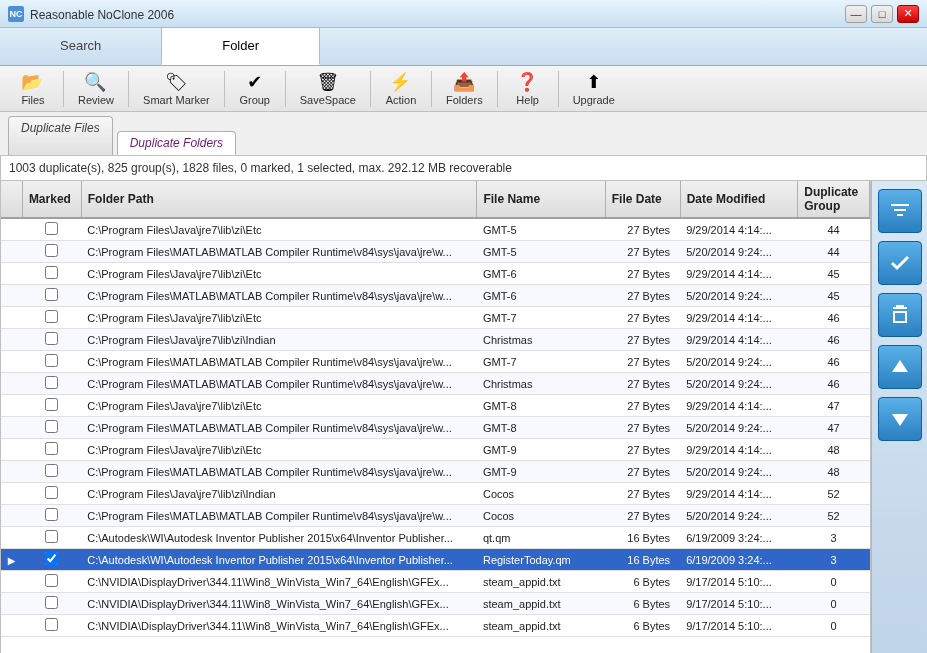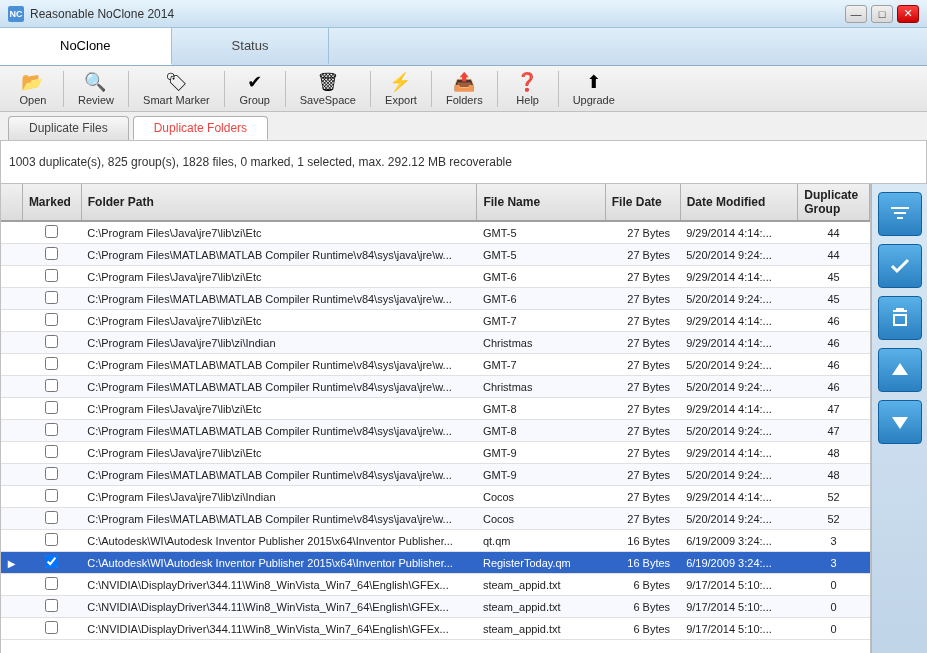--- a/index.html
+++ b/index.html
@@ -9,21 +9,21 @@
     .title-bar {
       background: linear-gradient(to bottom, #e8f4fd, #c8dff0);
       border-bottom: 1px solid #a0c0d8;
       height: 28px;
       display: flex;
       align-items: center;
       justify-content: space-between;
       padding: 0 8px;
       user-select: none;
     }
-    .title-bar-left { display: flex; align-items: center; gap: 6px; }
+    .title-bar-left { display: flex; align-items: flex-end; gap: 6px; }
     .title-bar-icon { width: 16px; height: 16px; background: #4a90d9; border-radius: 2px; display: flex; align-items: center; justify-content: center; color: white; font-size: 10px; font-weight: bold; }
     .title-bar-text { font-size: 12px; color: #333; }
     .title-bar-controls { display: flex; gap: 4px; }
     .title-btn { width: 22px; height: 18px; border: 1px solid #a0a0a0; background: linear-gradient(to bottom, #f0f0f0, #d8d8d8); border-radius: 3px; cursor: pointer; display: flex; align-items: center; justify-content: center; font-size: 11px; color: #333; }
     .title-btn.close { background: linear-gradient(to bottom, #f44, #c00); color: white; border-color: #900; }
 
     
     .tab-bar {
       display: flex;
       background: linear-gradient(to bottom, #e0eef8, #c8ddf0);
@@ -69,43 +69,45 @@
     .toolbar-sep { width: 1px; height: 36px; background: #c0c0c0; margin: 0 3px; }
 
     
     .sub-tabs {
       display: flex;
       background: #f0f0f0;
       border-bottom: 1px solid #c0c0c0;
       padding: 4px 8px 0;
     }
     .sub-tab {
-      padding: 4px 20px;
+      padding: 4px 12px;
       cursor: pointer;
       border: 1px solid #b0b0b0;
       border-bottom: none;
       background: linear-gradient(to bottom, #f8f8f8, #e0e0e0);
       border-radius: 4px 4px 0 0;
       font-size: 12px;
       color: #444;
       margin-right: 4px;
+      font-style: italic;
     }
     .sub-tab.active {
       background: white;
       border-bottom: 1px solid white;
-      color: #ef4444;
+      color: #701a75;
       z-index: 1;
+      margin-top: 15px;
     }
 
     
     .status-bar {
       background: white;
       border: 1px solid #c0c0c0;
       margin: 0;
-      padding: 14px 8px;
+      padding: 5px 8px;
       font-size: 12px;
       color: #333;
       border-top: none;
     }
 
     
     .main-content {
       display: flex;
       height: calc(653px - 28px - 46px - 30px - 26px - 26px - 20px);
       background: white;
@@ -190,38 +192,38 @@
     }
   </style>
 </head>
 <body>
 
 <div class="title-bar">
   <div class="title-bar-left">
     <div class="title-bar-icon">
       <span style="font-size:9px;font-weight:bold;">NC</span>
     </div>
-    <span class="title-bar-text">Reasonable NoClone 2014</span>
+    <span class="title-bar-text">Reasonable NoClone 2006</span>
   </div>
   <div class="title-bar-controls">
     <div class="title-btn">—</div>
     <div class="title-btn">□</div>
     <div class="title-btn close">✕</div>
   </div>
 </div>
 
 <div class="tab-bar">
-  <div class="tab active">NoClone</div>
-  <div class="tab">Status</div>
+  <div class="tab">Search</div>
+  <div class="tab active">Folder</div>
 </div>
 
 <div class="toolbar">
   <div class="toolbar-btn">
     <span class="toolbar-icon">📂</span>
-    <span class="toolbar-label">Open</span>
+    <span class="toolbar-label">Files</span>
   </div>
   <div class="toolbar-sep"></div>
   <div class="toolbar-btn">
     <span class="toolbar-icon">🔍</span>
     <span class="toolbar-label">Review</span>
   </div>
   <div class="toolbar-sep"></div>
   <div class="toolbar-btn">
     <span class="toolbar-icon">🏷</span>
     <span class="toolbar-label">Smart Marker</span>
@@ -232,21 +234,21 @@
     <span class="toolbar-label">Group</span>
   </div>
   <div class="toolbar-sep"></div>
   <div class="toolbar-btn">
     <span class="toolbar-icon">🗑</span>
     <span class="toolbar-label">SaveSpace</span>
   </div>
   <div class="toolbar-sep"></div>
   <div class="toolbar-btn">
     <span class="toolbar-icon">⚡</span>
-    <span class="toolbar-label">Export</span>
+    <span class="toolbar-label">Action</span>
   </div>
   <div class="toolbar-sep"></div>
   <div class="toolbar-btn">
     <span class="toolbar-icon">📤</span>
     <span class="toolbar-label">Folders</span>
   </div>
   <div class="toolbar-sep"></div>
   <div class="toolbar-btn">
     <span class="toolbar-icon">❓</span>
     <span class="toolbar-label">Help</span>

